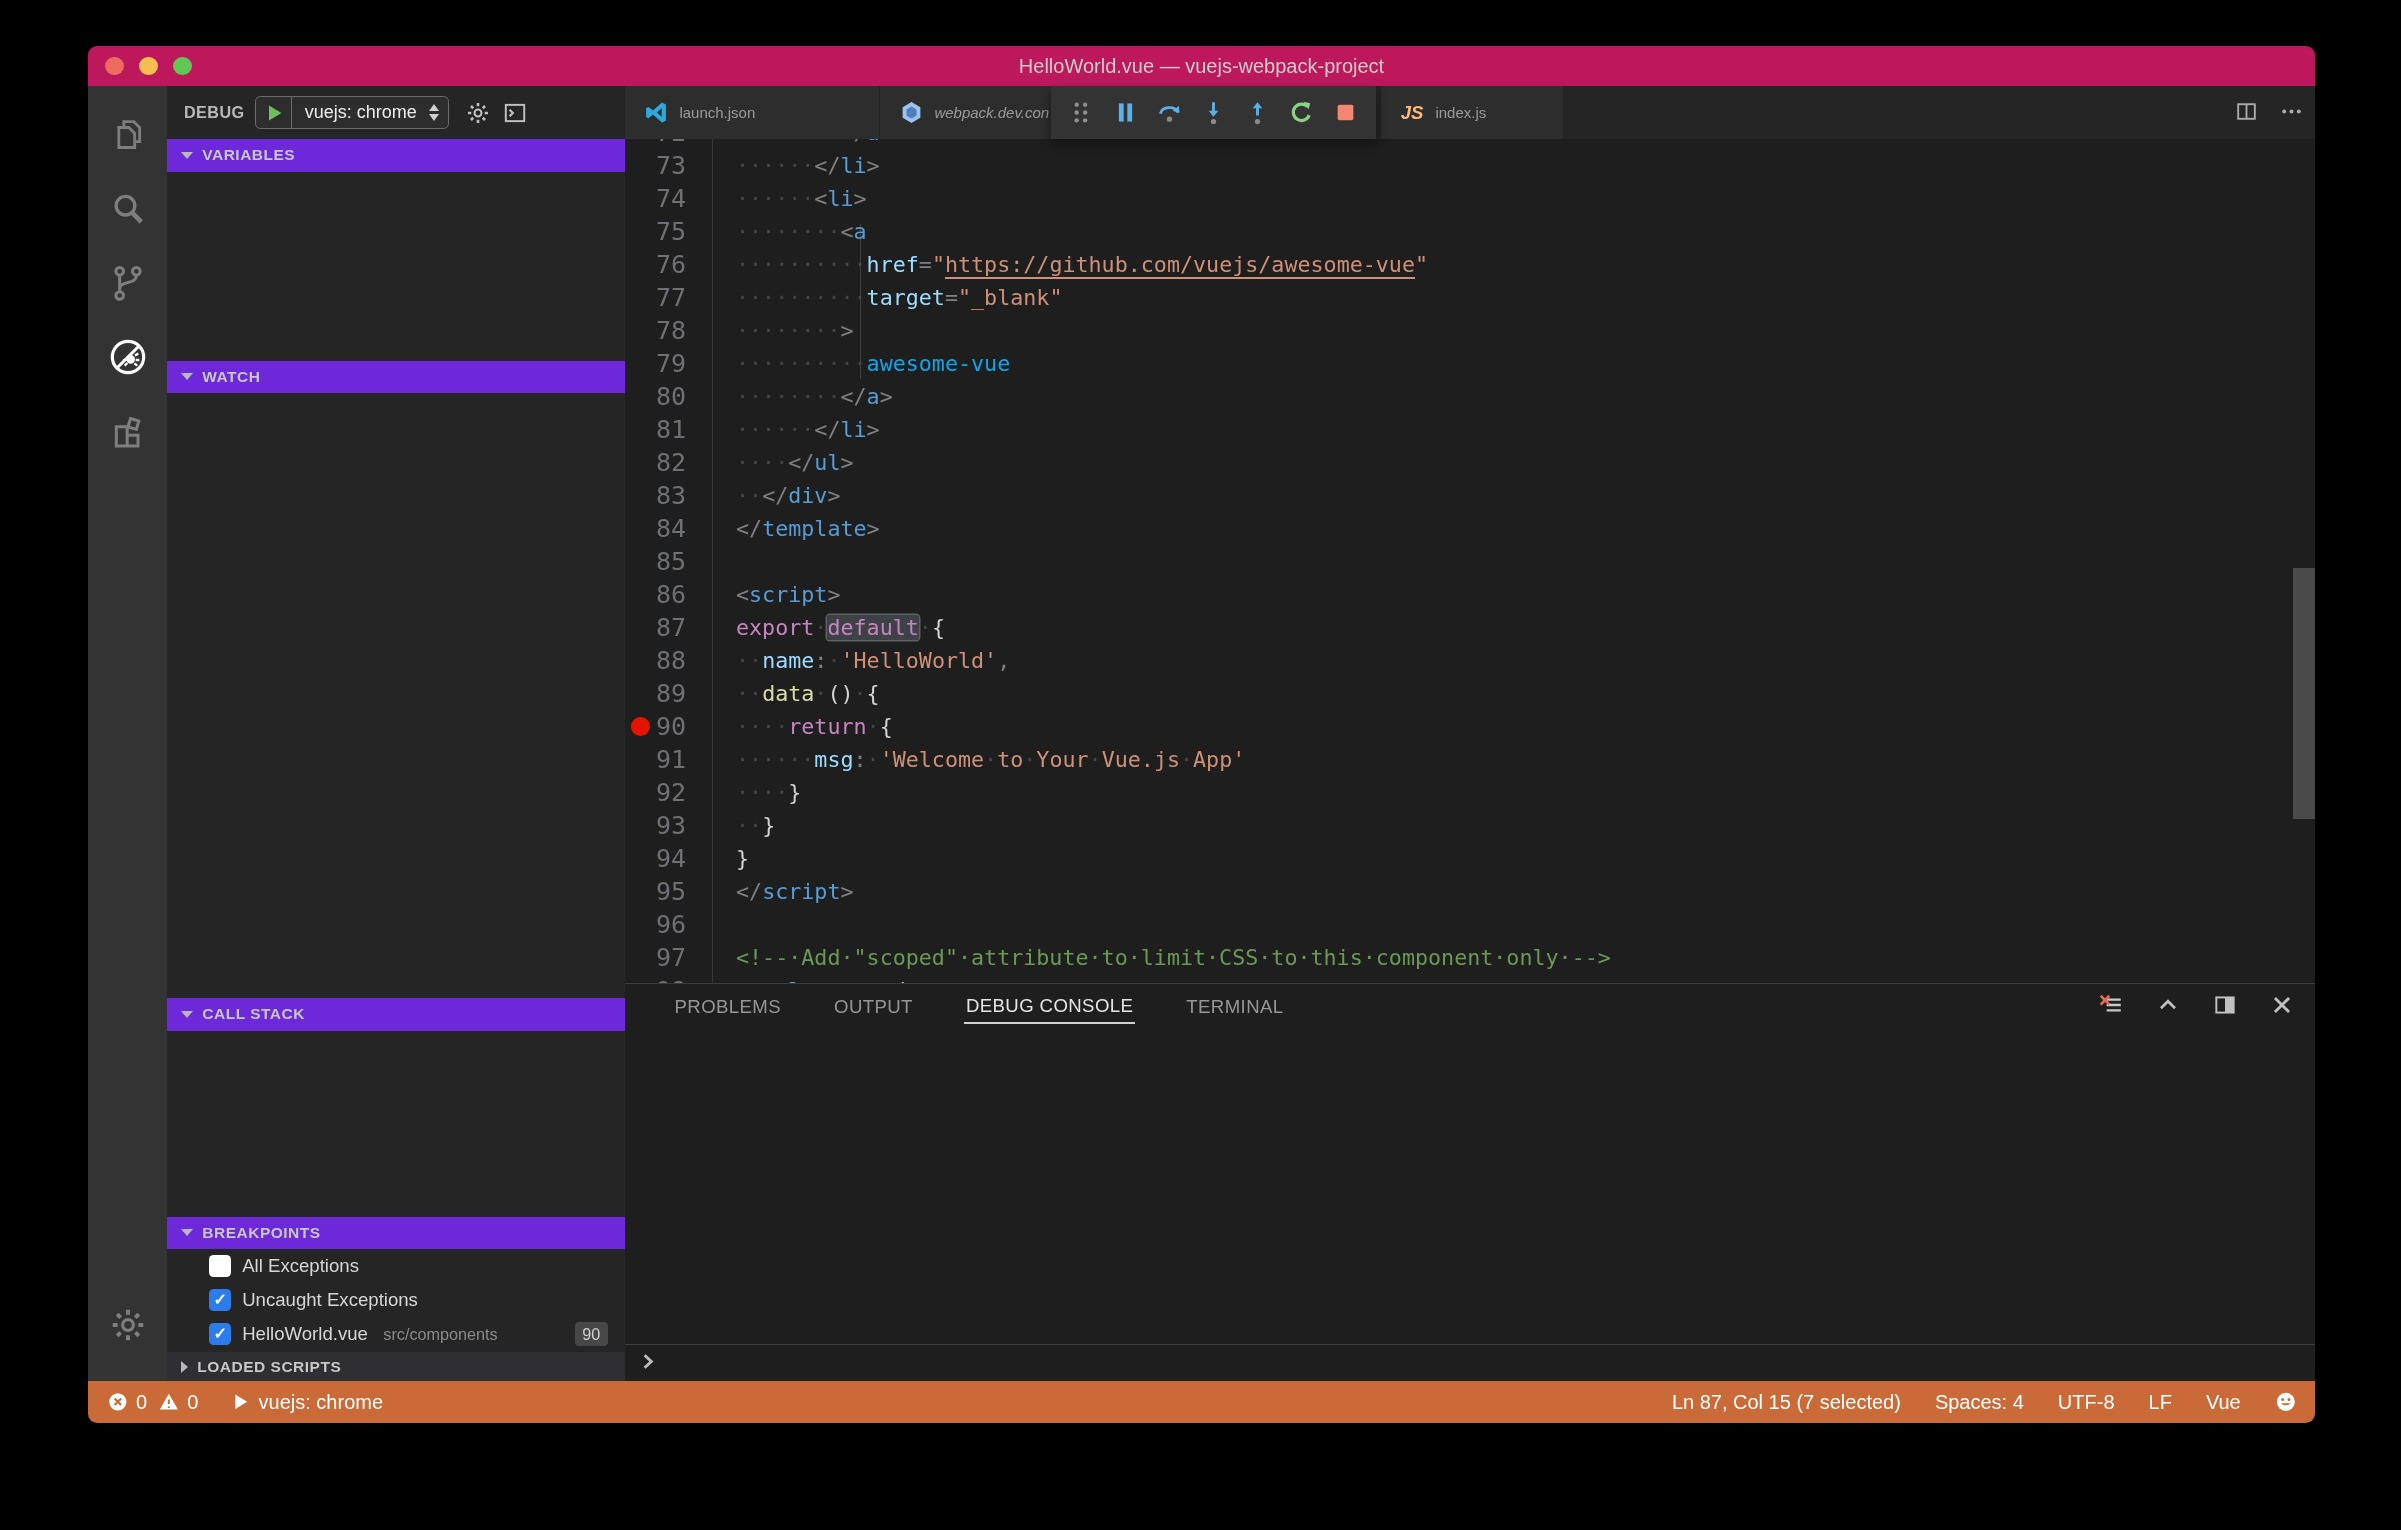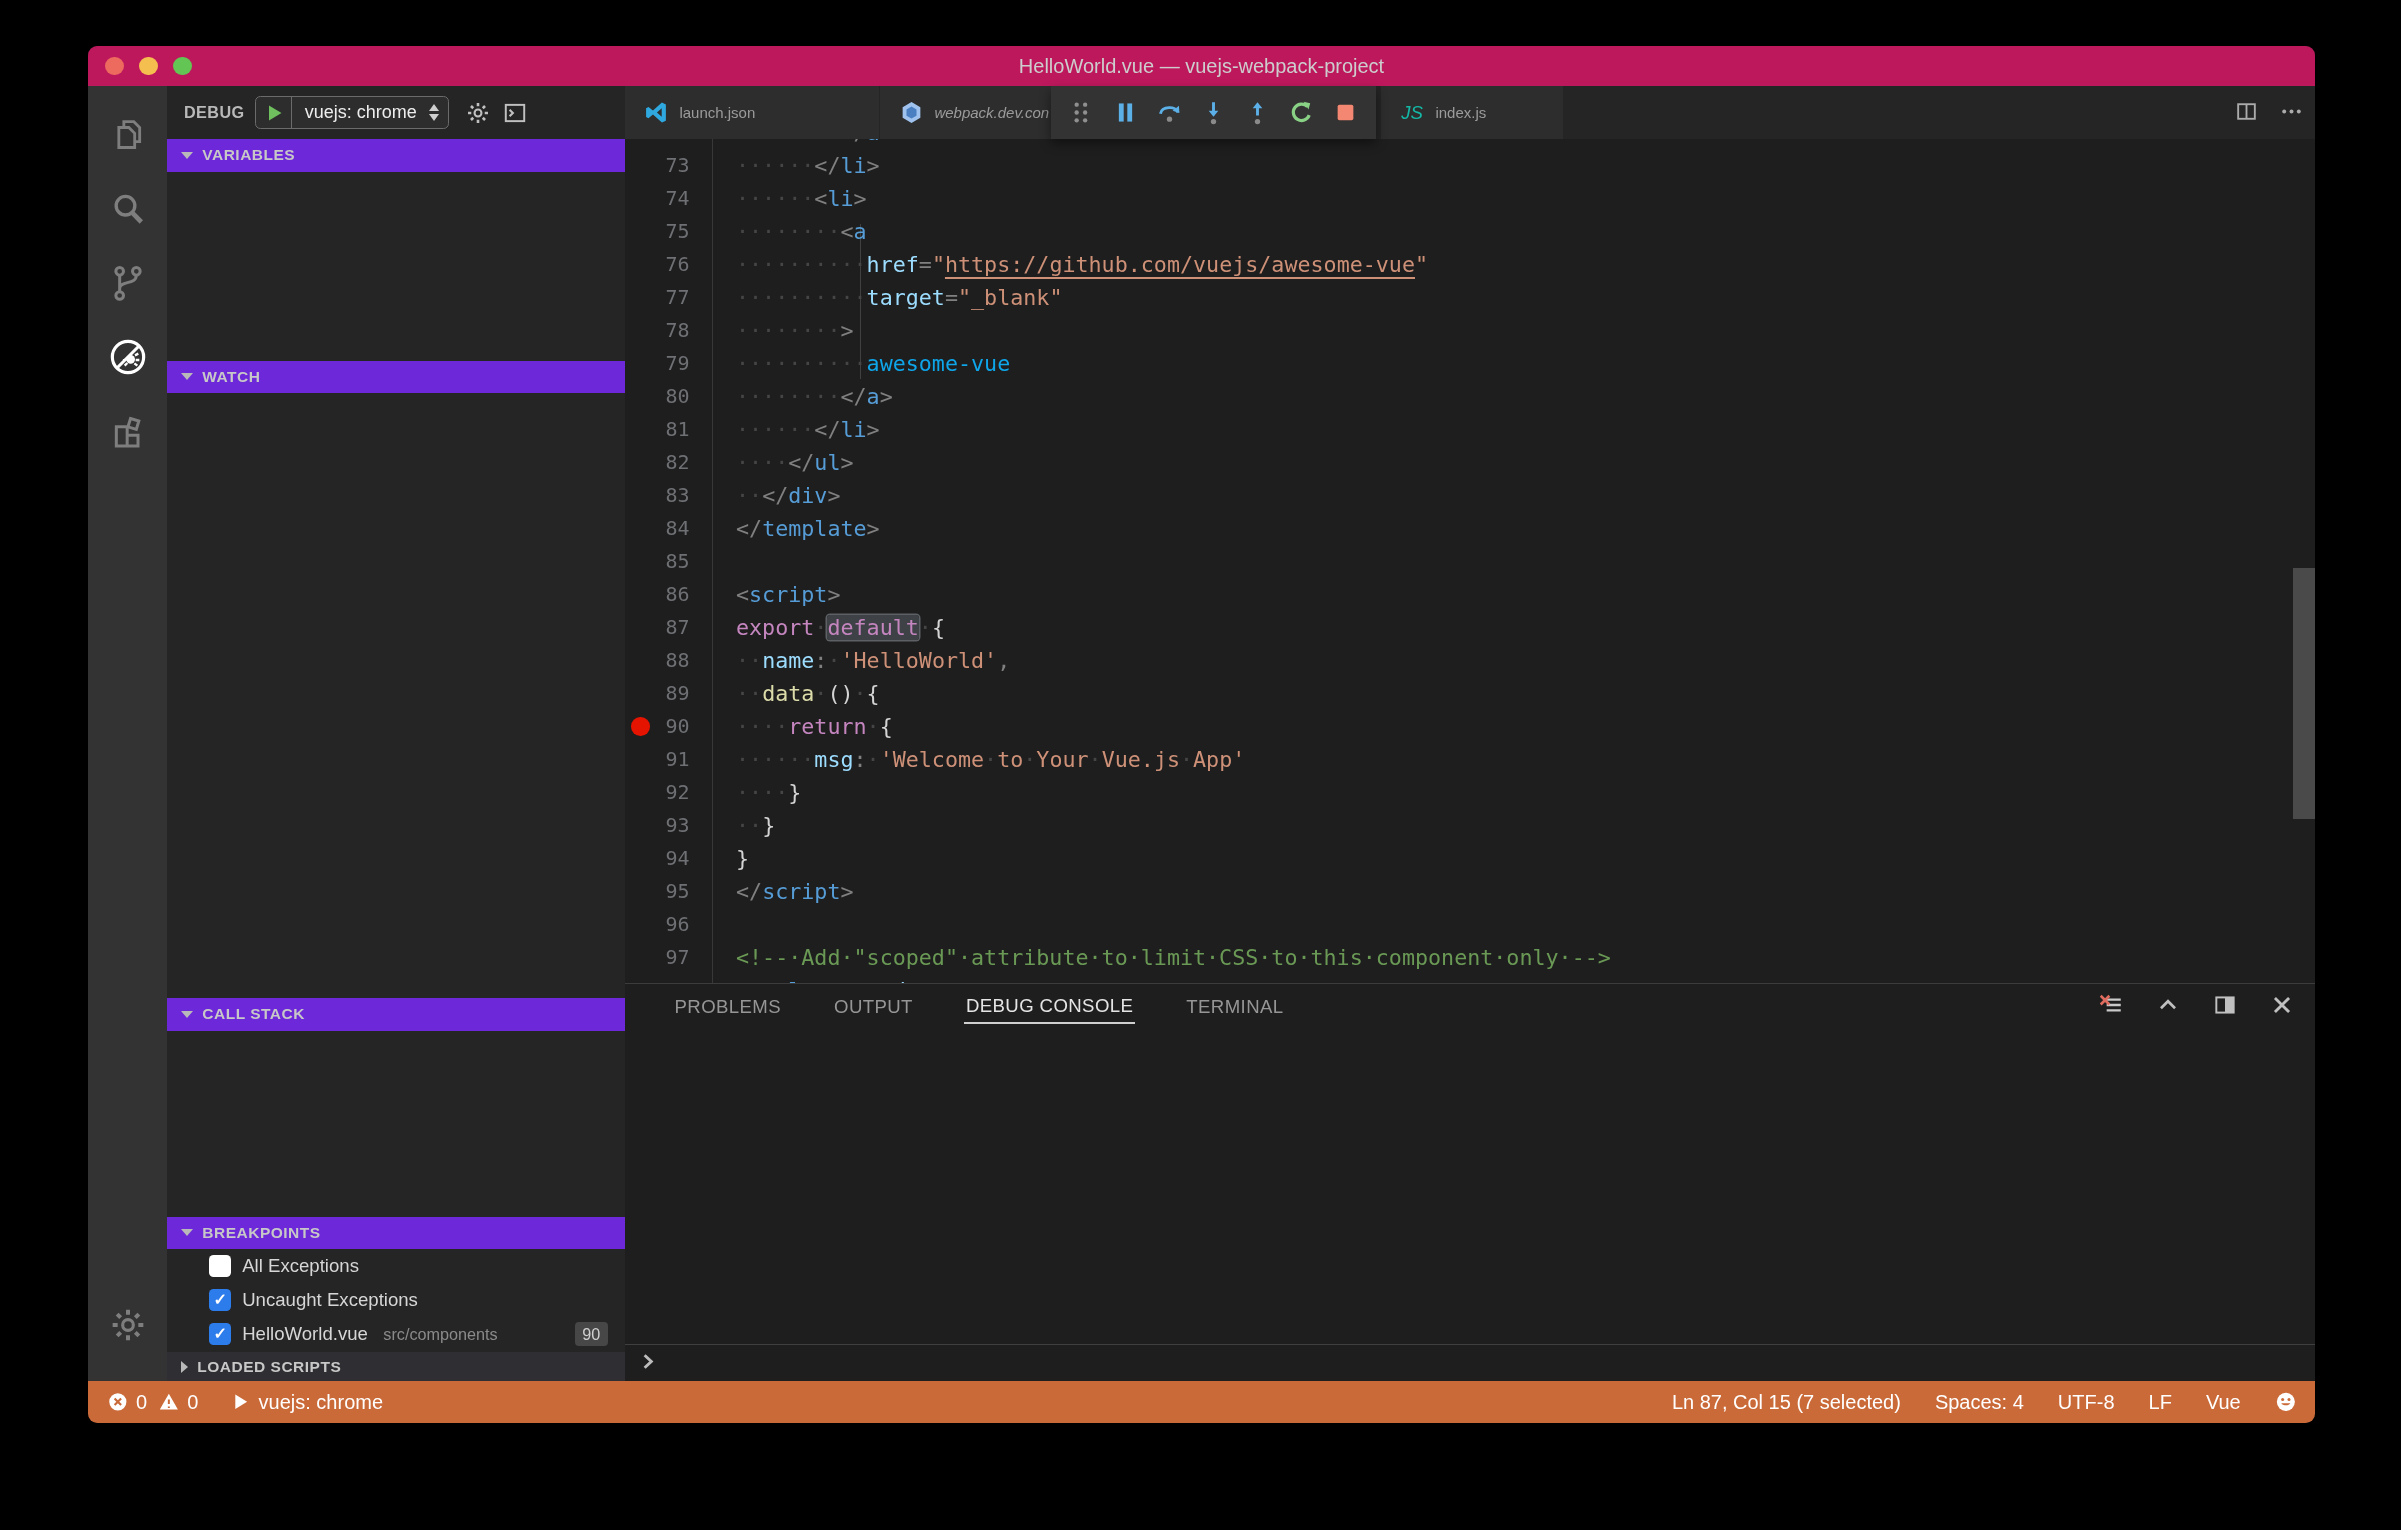--- a/index.html
+++ b/index.html
@@ -72,21 +72,21 @@
   
   .editorcol { flex:1; display:flex; flex-direction:column; position:relative; background:#1e1e1e; }
   .tabbar { height:53px; background:#252526; display:flex; position:relative; }
   .tab { height:53px; background:#2d2d2d; display:flex; align-items:center; padding:0 18.6px;
          gap:10.8px; border-right:1.5px solid #252526; }
   .tab:nth-child(3) { margin-left:153px; }
   .tab-label { color:#9b9b9b; font-size:15px; white-space:nowrap; }
   .tab-label.italic { font-style:italic; }
   .tab-icon { width:25px; height:25px; flex:none; display:flex; align-items:center; justify-content:center; }
   .tab-icon svg { width:25px; height:25px; }
-  .js-badge { color:#14b8a6; font-weight:normal; font-size:18.6px; font-style:italic; }
+  .js-badge { color:#fdba74; font-weight:bold; font-size:18.6px; font-style:italic; }
   .tab-w-launch { width:255px; } .tab-w-webpack { width:348px; overflow:hidden; } .tab-w-index { width:183px; }
   .tabbar-actions { position:absolute; right:10.8px; top:0; height:53px; display:flex;
                     align-items:center; gap:20px; color:#ababab; }
   .tabbar-actions svg { width:25px; height:25px; }
 
   
   .dbg-toolbar { position:absolute; left:426px; top:0; width:325px; height:53px; background:#333333;
                  display:flex; align-items:center; justify-content:space-between; padding:0 12.4px;
                  box-shadow:0 4.6px 10.8px rgba(0,0,0,.45); z-index:5; }
   .dbg-btn { width:36px; height:36px; display:flex; align-items:center; justify-content:center; }
@@ -94,21 +94,21 @@
 
   
   .codearea { height:845px; position:relative; overflow:hidden; background:#1e1e1e; }
   .gutter-line { position:absolute; left:87px; top:0; width:0.8px; height:845px; background:#383838; }
   .indent-guide { position:absolute; width:0.8px; background:#404040; }
   .code-lines { position:absolute; left:0; top:-23px; right:23px; }
   .code-line { height:33px; line-height:33px; display:flex;
                font-family:"DejaVu Sans Mono", monospace; font-size:21.7px; white-space:pre; }
   .cl-bp { width:31px; flex:none; display:flex; align-items:center; justify-content:center; }
   .bp-dot { width:18.6px; height:18.6px; border-radius:50%; background:#e51400; }
-  .cl-num { width:43px; flex:none; text-align:center; color:#6e7074; font-size:20px; }
+  .cl-num { width:43px; flex:none; text-align:left; color:#6e7074; font-size:25px; }
   .cl-code { padding-left:37px; }
   .tok-ws{color:#454545;} .tok-p{color:#808080;} .tok-tag{color:#569cd6;} .tok-attr{color:#9cdcfe;}
   .tok-str{color:#ce9178;} .tok-link{color:#ce9178;text-decoration:underline;text-underline-offset:5.4px;}
   .tok-kw{color:#c586c0;} .tok-fn{color:#dcdcaa;} .tok-prop{color:#9cdcfe;} .tok-br{color:#d4d4d4;}
   .tok-txt{color:#0ea5e9;} .tok-cmt{color:#6a9955;}
   .tok-hl{color:#c586c0;background:#3e4246;box-shadow:0 0 0 1.5px #5d6165;border-radius:3.1px;}
   .scroll-thumb { position:absolute; right:0; top:429px; width:21.7px; height:251px; background:#4a4a4a; }
 
   
   .panel { height:398px; background:#1e1e1e; border-top:1.5px solid #3c3c3c; display:flex;

